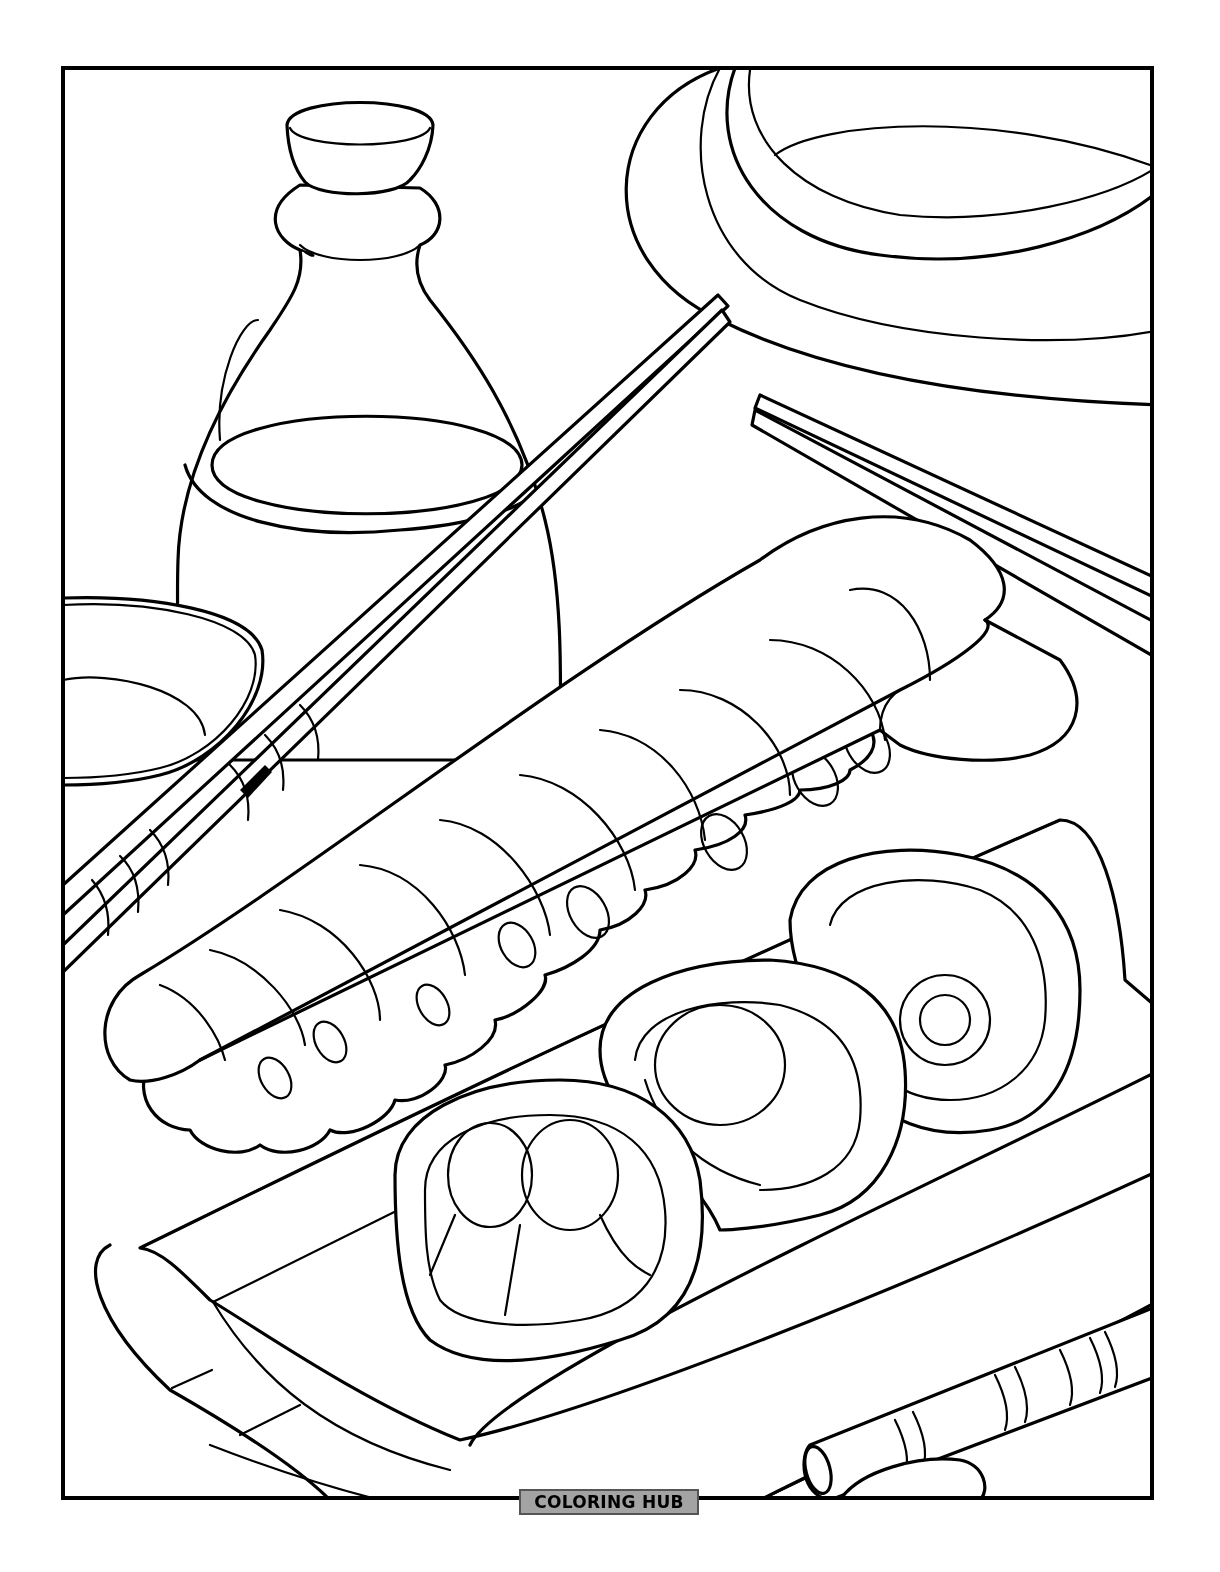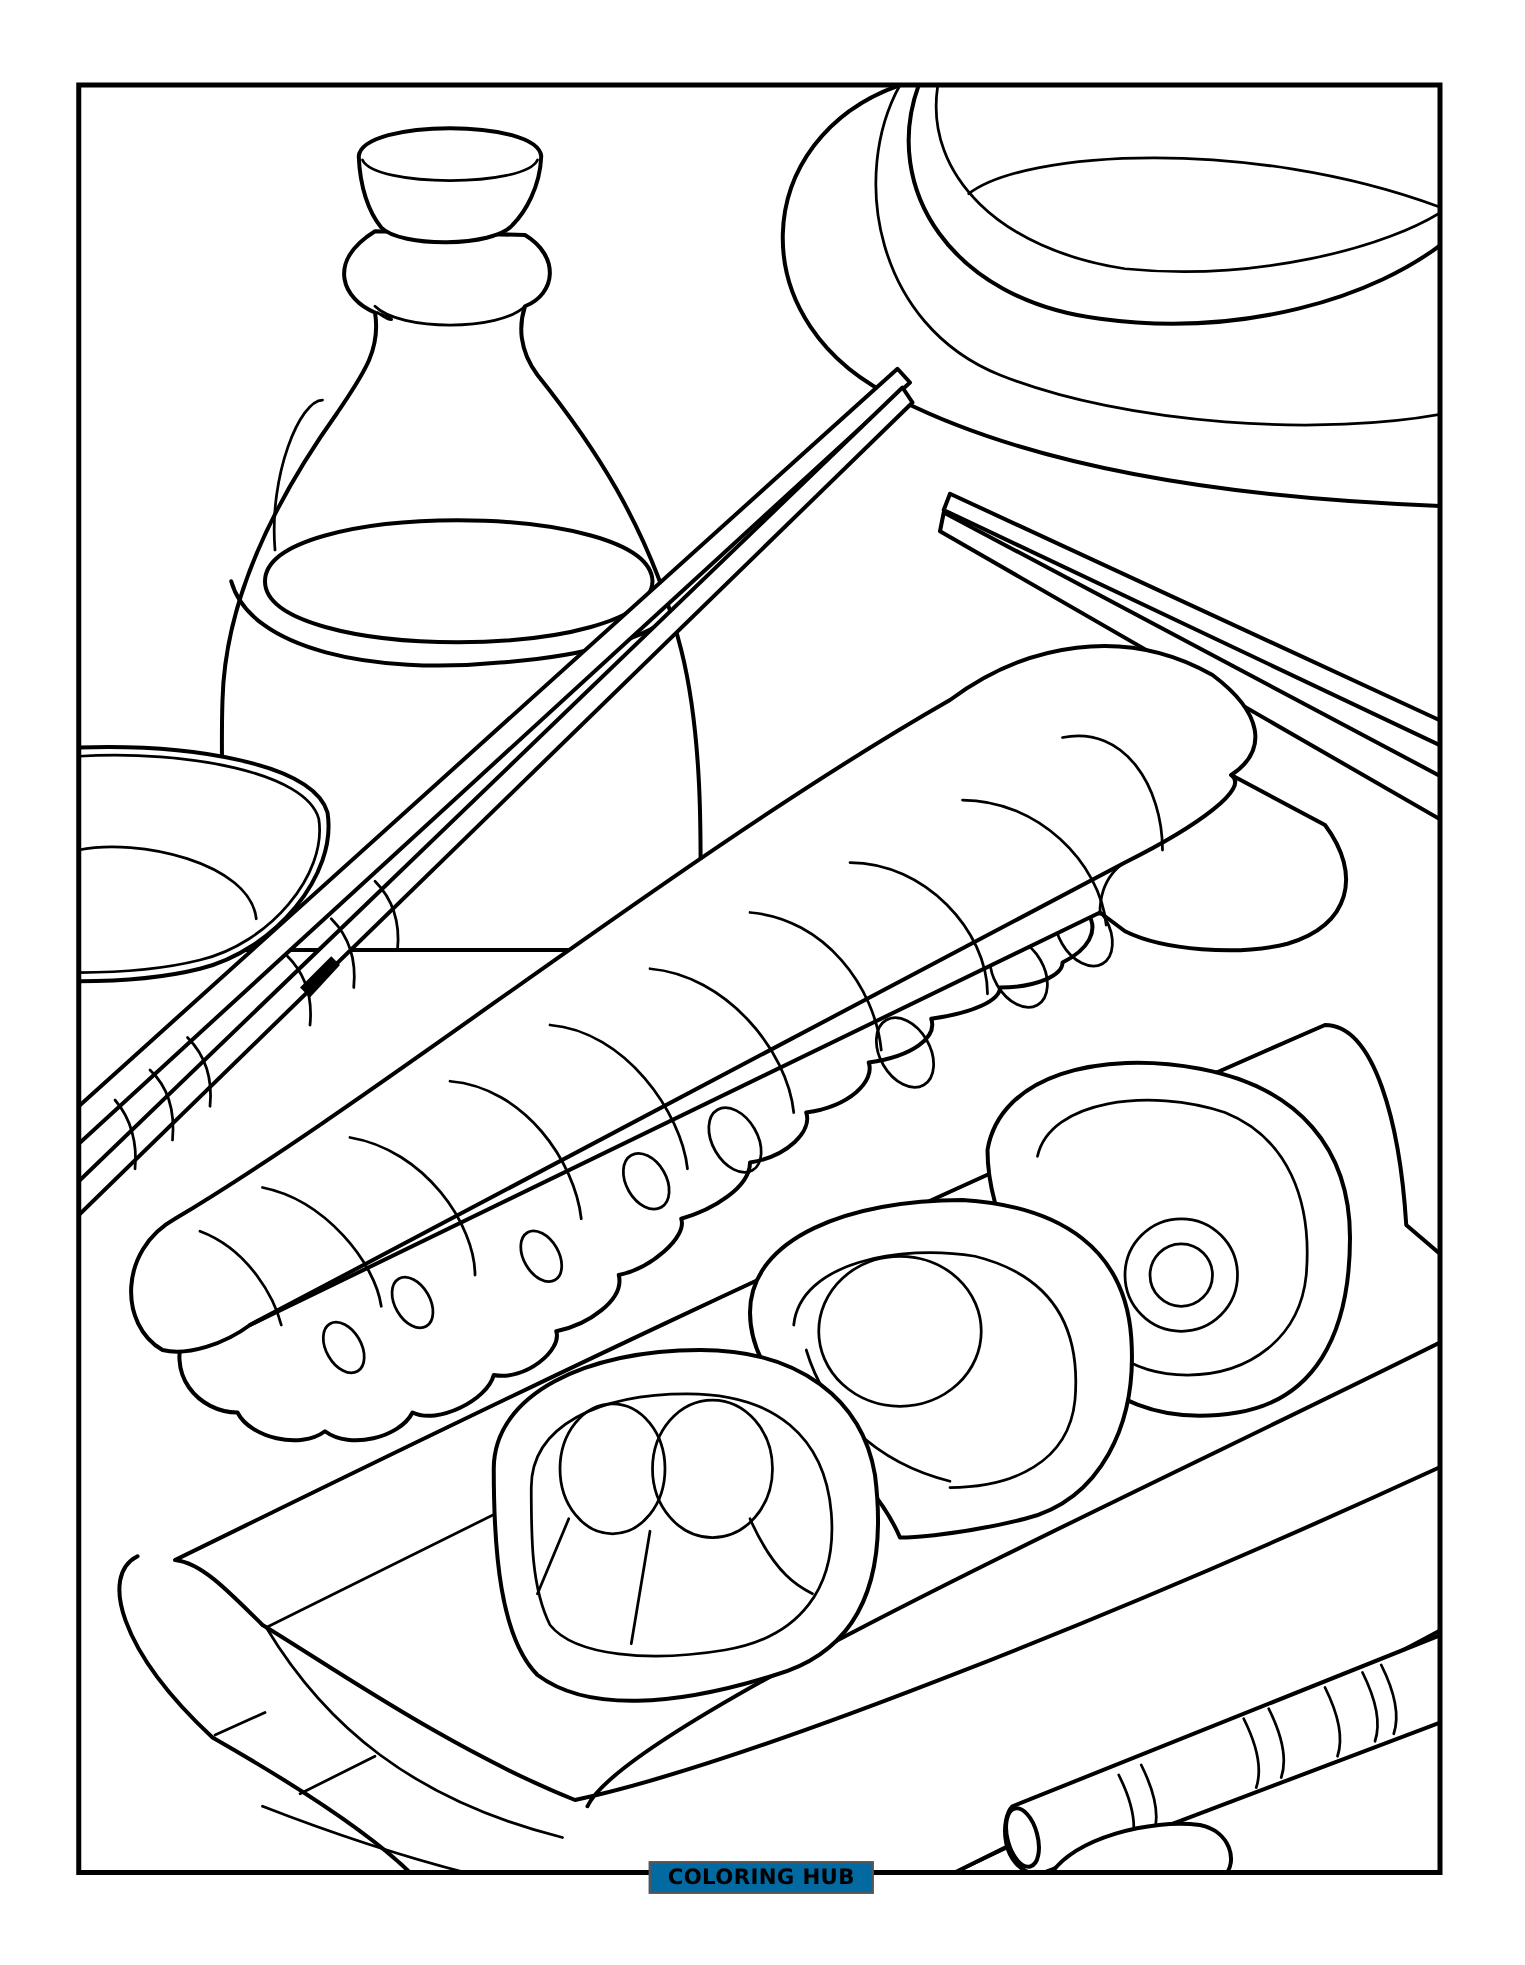--- a/index.html
+++ b/index.html
@@ -5,21 +5,21 @@
     html, body { margin: 0; padding: 0; background: #ffffff; }
     body { width: 1220px; height: 1572px; position: relative; overflow: hidden; font-family: "Liberation Sans", sans-serif; }
     #page { position: absolute; left: 0; top: 0; width: 1220px; height: 1572px; }
     svg { position: absolute; left: 0; top: 0; }
     .ln { fill: #ffffff; stroke: #000000; stroke-width: 3.2; stroke-linejoin: round; stroke-linecap: round; }
     .thin { fill: none; stroke: #000000; stroke-width: 2.2; stroke-linecap: round; stroke-linejoin: round; }
     .open { fill: none; stroke: #000000; stroke-width: 3.2; stroke-linecap: round; stroke-linejoin: round; }
     #frame { position: absolute; left: 61px; top: 66px; width: 1093px; height: 1434px; border: 4px solid #000; box-sizing: border-box; pointer-events: none; }
     #watermark {
       position: absolute; left: 519px; top: 1489px; width: 180px; height: 26px;
-      background: #0369a1; border: 2px solid #555; box-sizing: border-box;
+      background: #a3a3a3; border: 2px solid #555; box-sizing: border-box;
       display: flex; align-items: center; justify-content: center;
       font-family: "DejaVu Sans", sans-serif; font-weight: bold; font-size: 17px; color: #000; letter-spacing: 0.3px;
     }
   </style>
 </head>
 <body>
 
 <div id="page">
   <svg width="1220" height="1572" viewBox="0 0 1220 1572">
     <defs>

